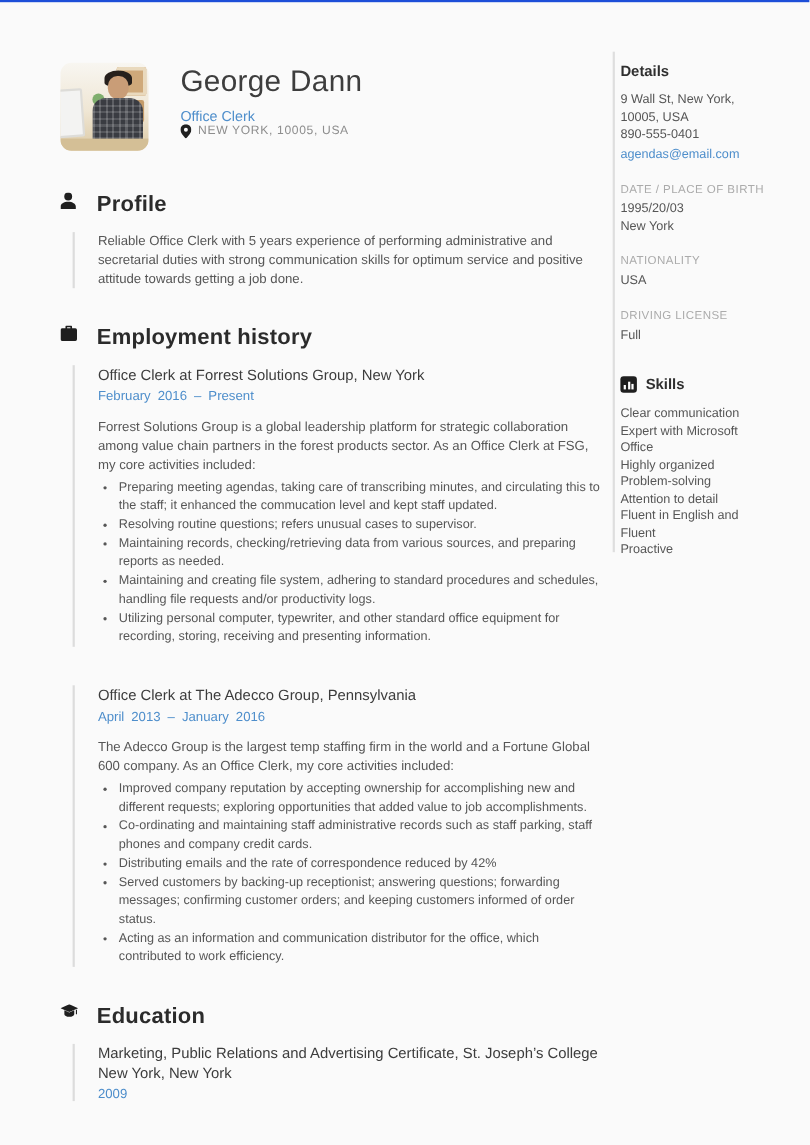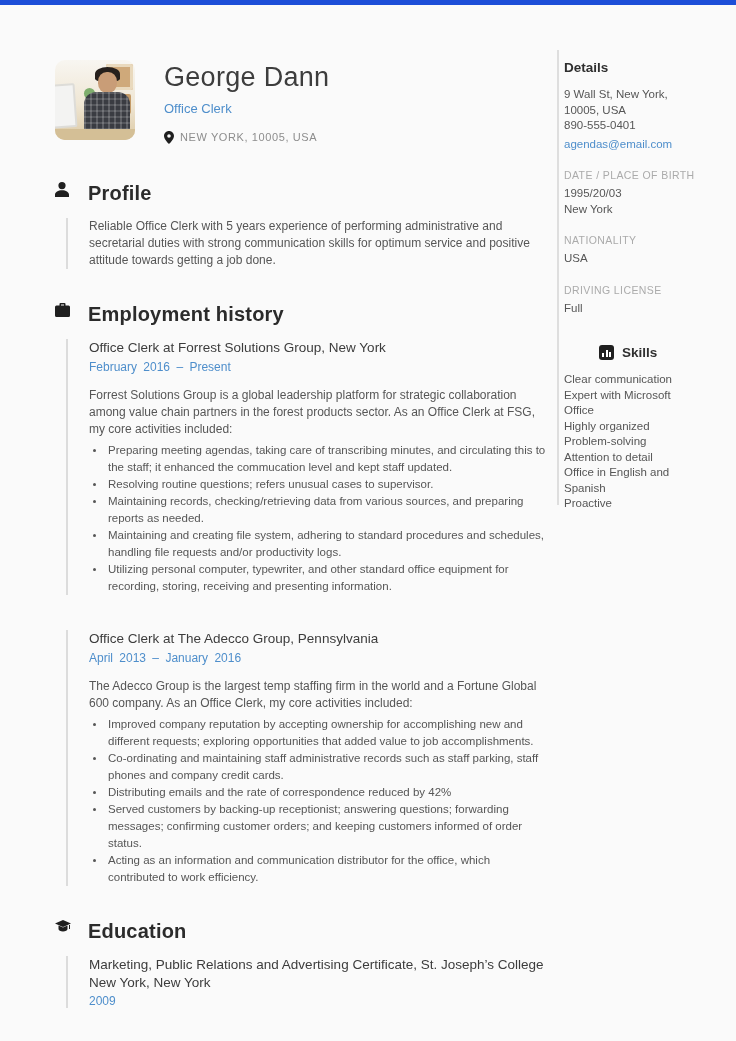--- a/index.html
+++ b/index.html
@@ -5,21 +5,21 @@
   * { margin:0; padding:0; box-sizing:border-box; }
   html,body { width:736px; }
   body {
     font-family:"Liberation Sans","DejaVu Sans",sans-serif;
     background:#fafafa;
     color:#555;
     position:relative;
     height:1041px;
     overflow:hidden;
   }
-  .page { position:relative; width:736px; height:1041px; border-top:5px solid #1d4ed8; }
+  .page { position:relative; width:736px; height:1041px; border-top:2px solid #1d4ed8; }
 
   
   .header { display:flex; align-items:flex-start; padding:55px 0 0 55px; }
   .photo {
     width:80px; height:80px; border-radius:10px; overflow:hidden; position:relative;
     background:linear-gradient(180deg,#f8f6f1 0%,#efe6d4 55%,#dcc9a4 100%);
     flex:0 0 auto;
   }
   .ph-shelf-a { position:absolute; right:2px; top:4px; width:27px; height:26px; background:#cfa97a; border-radius:2px; box-shadow:inset 0 0 0 3px #e9d9bd; }
   .ph-shelf-b { position:absolute; right:4px; top:34px; width:24px; height:20px; background:#c49b68; border-radius:2px; }
@@ -29,21 +29,21 @@
   .ph-head { position:absolute; left:43px; top:12px; width:19px; height:21px; background:#c99d77; border-radius:46%; }
   .ph-body {
     position:absolute; left:29px; top:32px; width:46px; height:38px;
     background:#3a3c42; border-radius:12px 12px 0 0;
     background-image:repeating-linear-gradient(90deg,rgba(255,255,255,.18) 0 2px,transparent 2px 6px),repeating-linear-gradient(0deg,rgba(255,255,255,.14) 0 2px,transparent 2px 6px);
   }
   .ph-desk { position:absolute; left:0; bottom:0; width:100%; height:11px; background:#d4bf96; }
   .header-text { margin-left:29px; padding-top:3px; }
   .name { font-size:27px; color:#3d3d3d; letter-spacing:.3px; line-height:1.1; }
   .job-title-header { font-size:13px; color:#4e8ecb; margin-top:8px; }
-  .location-row { display:flex; margin-top:15px; }
+  .location-row { display:flex; margin-top:0; }
   .location-row svg { margin-right:6px; }
   .location-text { font-size:11px; color:#8d8d8d; letter-spacing:.6px; }
 
   
   .main { margin:38px 0 0 55px; width:492px; }
   .divider { position:absolute; left:557px; top:45px; width:2px; height:455px; background:#dedede; }
   .sidebar { position:absolute; left:564px; top:55px; width:135px; }
 
   
   .section { margin-bottom:34px; }
@@ -62,21 +62,21 @@
   .edu-year { font-size:12px; color:#4e8ecb; margin-top:2px; }
 
   
   .sb-heading { font-size:13.5px; font-weight:bold; color:#2f2f2f; }
   .sb-text { font-size:11.5px; line-height:15.5px; color:#565656; }
   .sb-link { font-size:11.5px; line-height:15.5px; color:#4e8ecb; text-decoration:none; display:inline-block; }
   .sb-label { font-size:10.5px; color:#ababab; letter-spacing:.4px; margin-top:17px; }
   .sb-value { font-size:11.5px; line-height:15.5px; color:#565656; margin-top:5px; }
   .sb-details-body { margin-top:12px; }
   .sb-skills { margin-top:29px; }
-  .sb-skills-head { display:flex; align-items:center;margin-left:35px; }
+  .sb-skills-head { display:flex; align-items:center; }
   .sb-skills-head .chart-badge { margin-right:8px; }
   ul.skills-list { list-style:none; margin-top:12px; }
   ul.skills-list li { font-size:11.5px; line-height:15.5px; color:#565656; }
 
   .chart-badge { width:15px; height:15px; background:#1f1f1f; border-radius:3px; position:relative; display:inline-block; }
   .chart-badge span { position:absolute; bottom:3px; background:#fff; width:2px; }
   .chart-badge .b1 { left:3px; height:4px; }
   .chart-badge .b2 { left:6.5px; height:7px; }
   .chart-badge .b3 { left:10px; height:5px; }
 </style>
@@ -204,19 +204,19 @@
             <span class="b3"></span>
           </span>
         <span class="sb-heading">Skills</span>
       </div>
       <ul class="skills-list" id="skills">
           <li>Clear communication</li>
           <li>Expert with Microsoft Office</li>
           <li>Highly organized</li>
           <li>Problem-solving</li>
           <li>Attention to detail</li>
-          <li>Office in English and Spanish</li>
+          <li>Fluent in English and Fluent</li>
           <li>Proactive</li>
         </ul>
     </div>
   </div>
 
 </div>
 
 </body></html>

